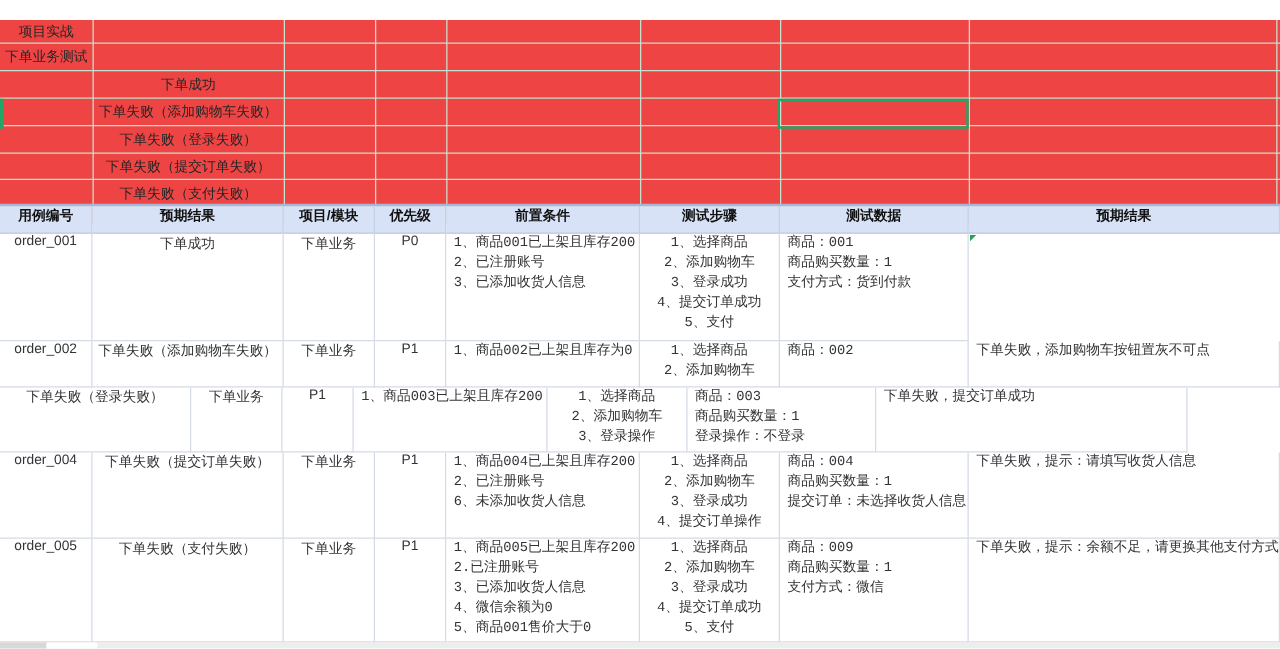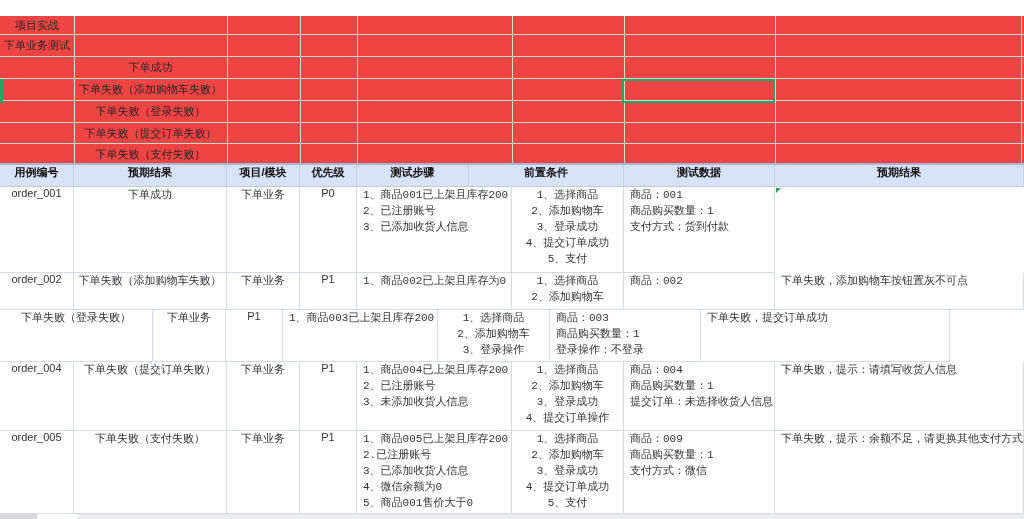--- a/index.html
+++ b/index.html
@@ -87,25 +87,25 @@
         </div>
       <div class="cell c1">
           <span class="inner">预期结果</span>
         </div>
       <div class="cell c2">
           <span class="inner">项目/模块</span>
         </div>
       <div class="cell c3">
           <span class="inner">优先级</span>
         </div>
+      <div class="cell c4">
+          <span class="inner">前置条件</span>
+        </div>
       <div class="cell c5">
           <span class="inner">测试步骤</span>
-        </div>
-      <div class="cell c4">
-          <span class="inner">前置条件</span>
         </div>
       <div class="cell c6">
           <span class="inner">测试数据</span>
         </div>
       <div class="cell c7">
           <span class="inner">预期结果</span>
         </div>
     </div>
 
     <div class="t-row r1">
@@ -205,21 +205,21 @@
         </div>
       <div class="cell c2 center">
           <span class="inner">下单业务</span>
         </div>
       <div class="cell c3 center">
           <span class="inner">P1</span>
         </div>
       <div class="cell c4 left">
           <span class="inner multi">1、商品004已上架且库存200
 2、已注册账号
-3、未添加收货人信息</span>
+6、未添加收货人信息</span>
         </div>
       <div class="cell c5 center">
           <span class="inner multi">1、选择商品
 2、添加购物车
 3、登录成功
 4、提交订单操作</span>
         </div>
       <div class="cell c6 left">
           <span class="inner multi">商品：004
 商品购买数量：1

